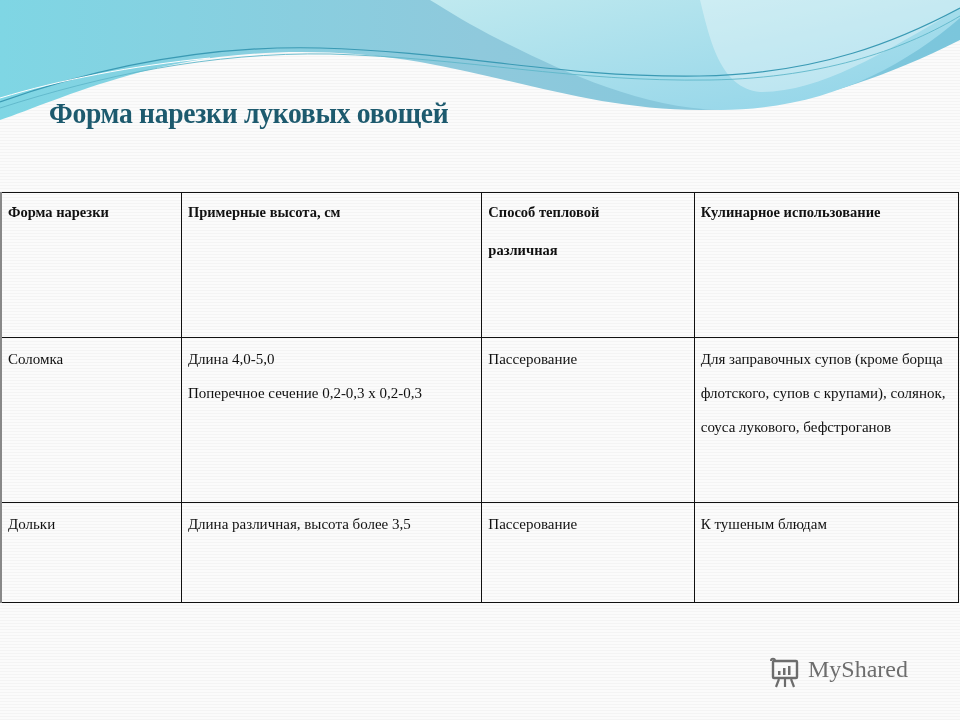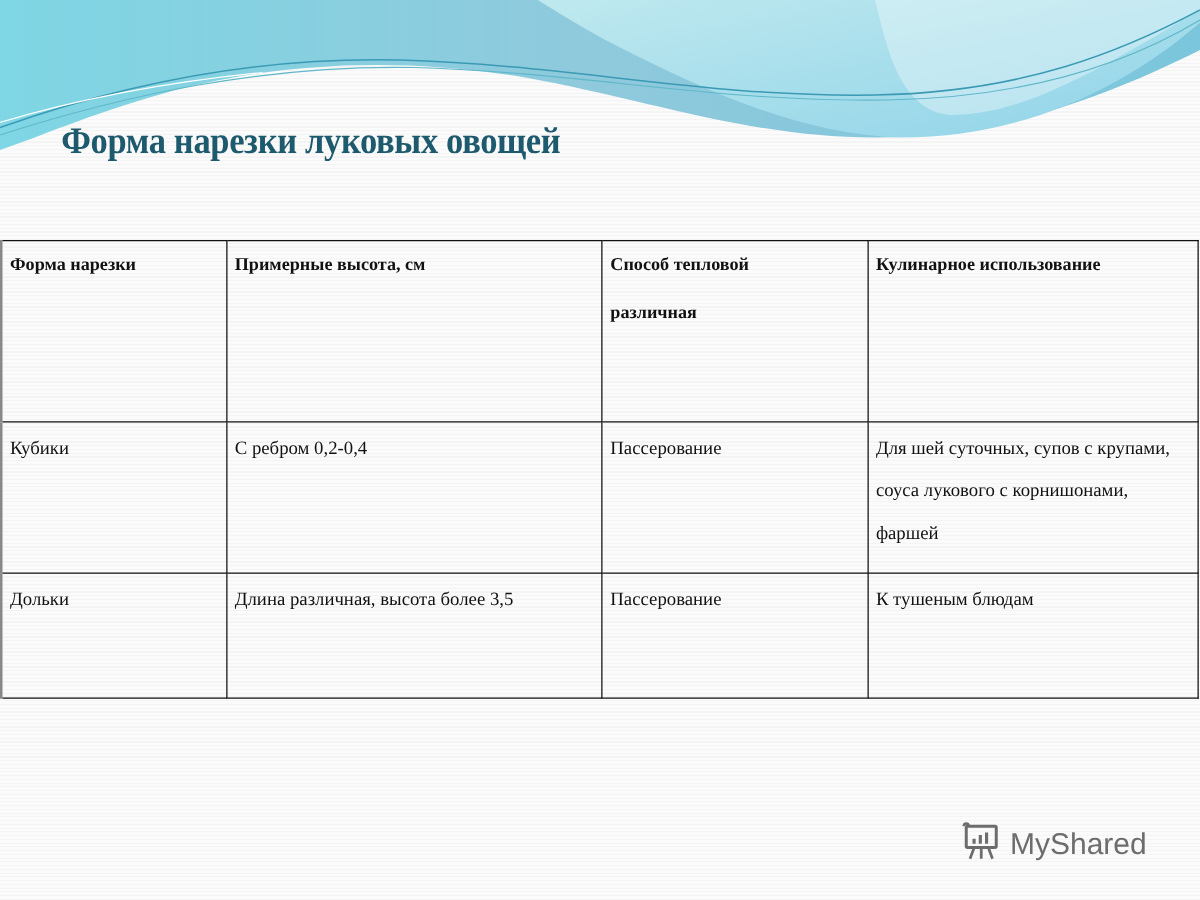--- a/index.html
+++ b/index.html
@@ -36,22 +36,22 @@
     tr.h { height: 145px; }
     tr.r1 { height: 165px; }
     tr.r2 { height: 121px; }
     tr.r3 { height: 100px; }
     table.grid td p { margin: 0; }
     table.grid td.c2 p + p { margin-top: 0; }
     table.grid th .l { display: block; }
     .border-left-fix { border-left: 2px solid #888 !important; }
     .watermark {
       position: absolute; left: 768px; top: 656px;
-      display: flex; align-items: flex-end; gap: 6px;
-      font-family: Liberation Sans, sans-serif; font-size: 24px; color: #555;
+      display: flex; align-items: flex-start; gap: 6px;
+      font-family: Liberation Serif, serif; font-size: 24px; color: #555;
       opacity: 0.85;
     }
     .watermark svg { width: 34px; height: 34px; }
   </style>
 </head>
 <body>
 
 <div class="bg-stripes"></div>
 
 <svg class="wave" viewBox="0 0 960 130" preserveAspectRatio="none">
@@ -86,27 +86,28 @@
       <span class="l">Примерные высота, см</span>
     </th>
     <th class="c3">
       <span class="l">Способ тепловой</span>
       <span class="l">различная</span>
     </th>
     <th class="c4">
       <span class="l">Кулинарное использование</span>
     </th>
   </tr>
-  <tr class="r2">
-    <td class="c1 border-left-fix">Кубики</td>
+  <tr class="r1">
+    <td class="c1 border-left-fix">Соломка</td>
     <td class="c2">
-      <p>С ребром 0,2-0,4</p>
+      <p>Длина 4,0-5,0</p>
+      <p>Поперечное сечение 0,2-0,3 х 0,2-0,3</p>
     </td>
     <td class="c3">Пассерование</td>
-    <td class="c4">Для шей суточных, супов с крупами, соуса лукового с корнишонами, фаршей</td>
+    <td class="c4">Для заправочных супов (кроме борща флотского, супов с крупами), солянок, соуса лукового, бефстроганов</td>
   </tr>
   <tr class="r3">
     <td class="c1 border-left-fix">Дольки</td>
     <td class="c2">
       <p>Длина различная, высота более 3,5</p>
     </td>
     <td class="c3">Пассерование</td>
     <td class="c4">К тушеным блюдам</td>
   </tr>
 </tbody>

